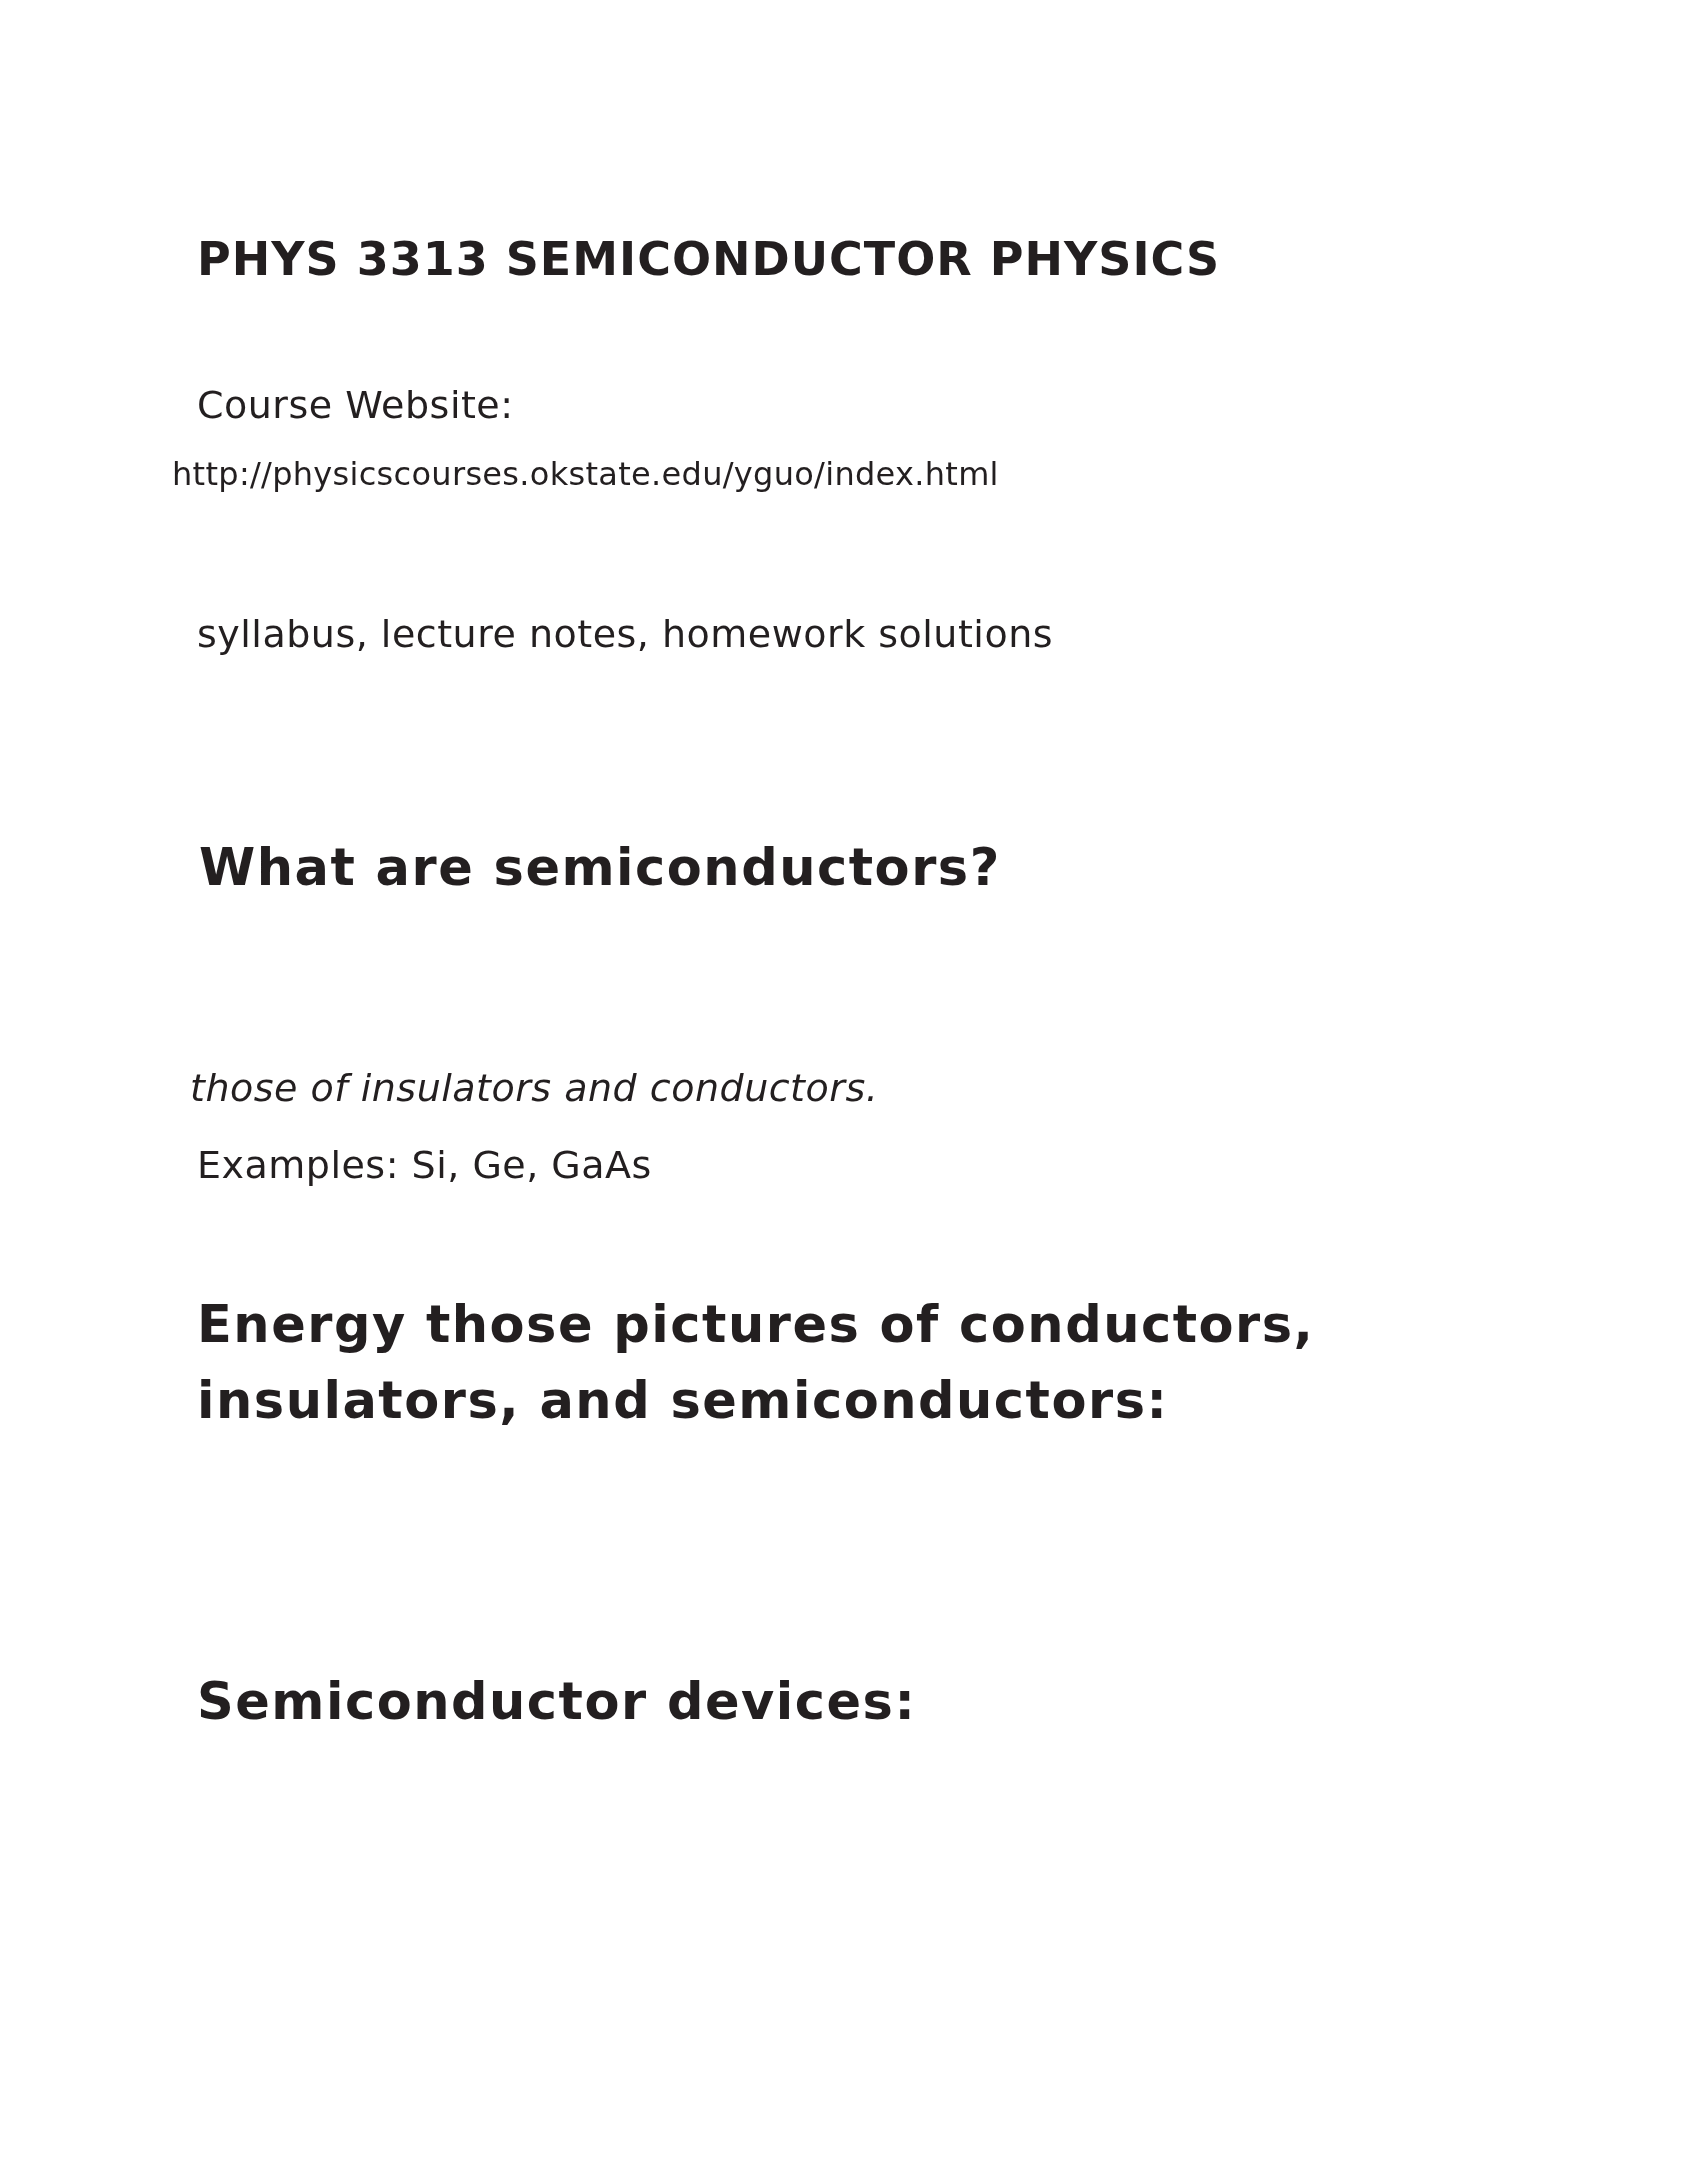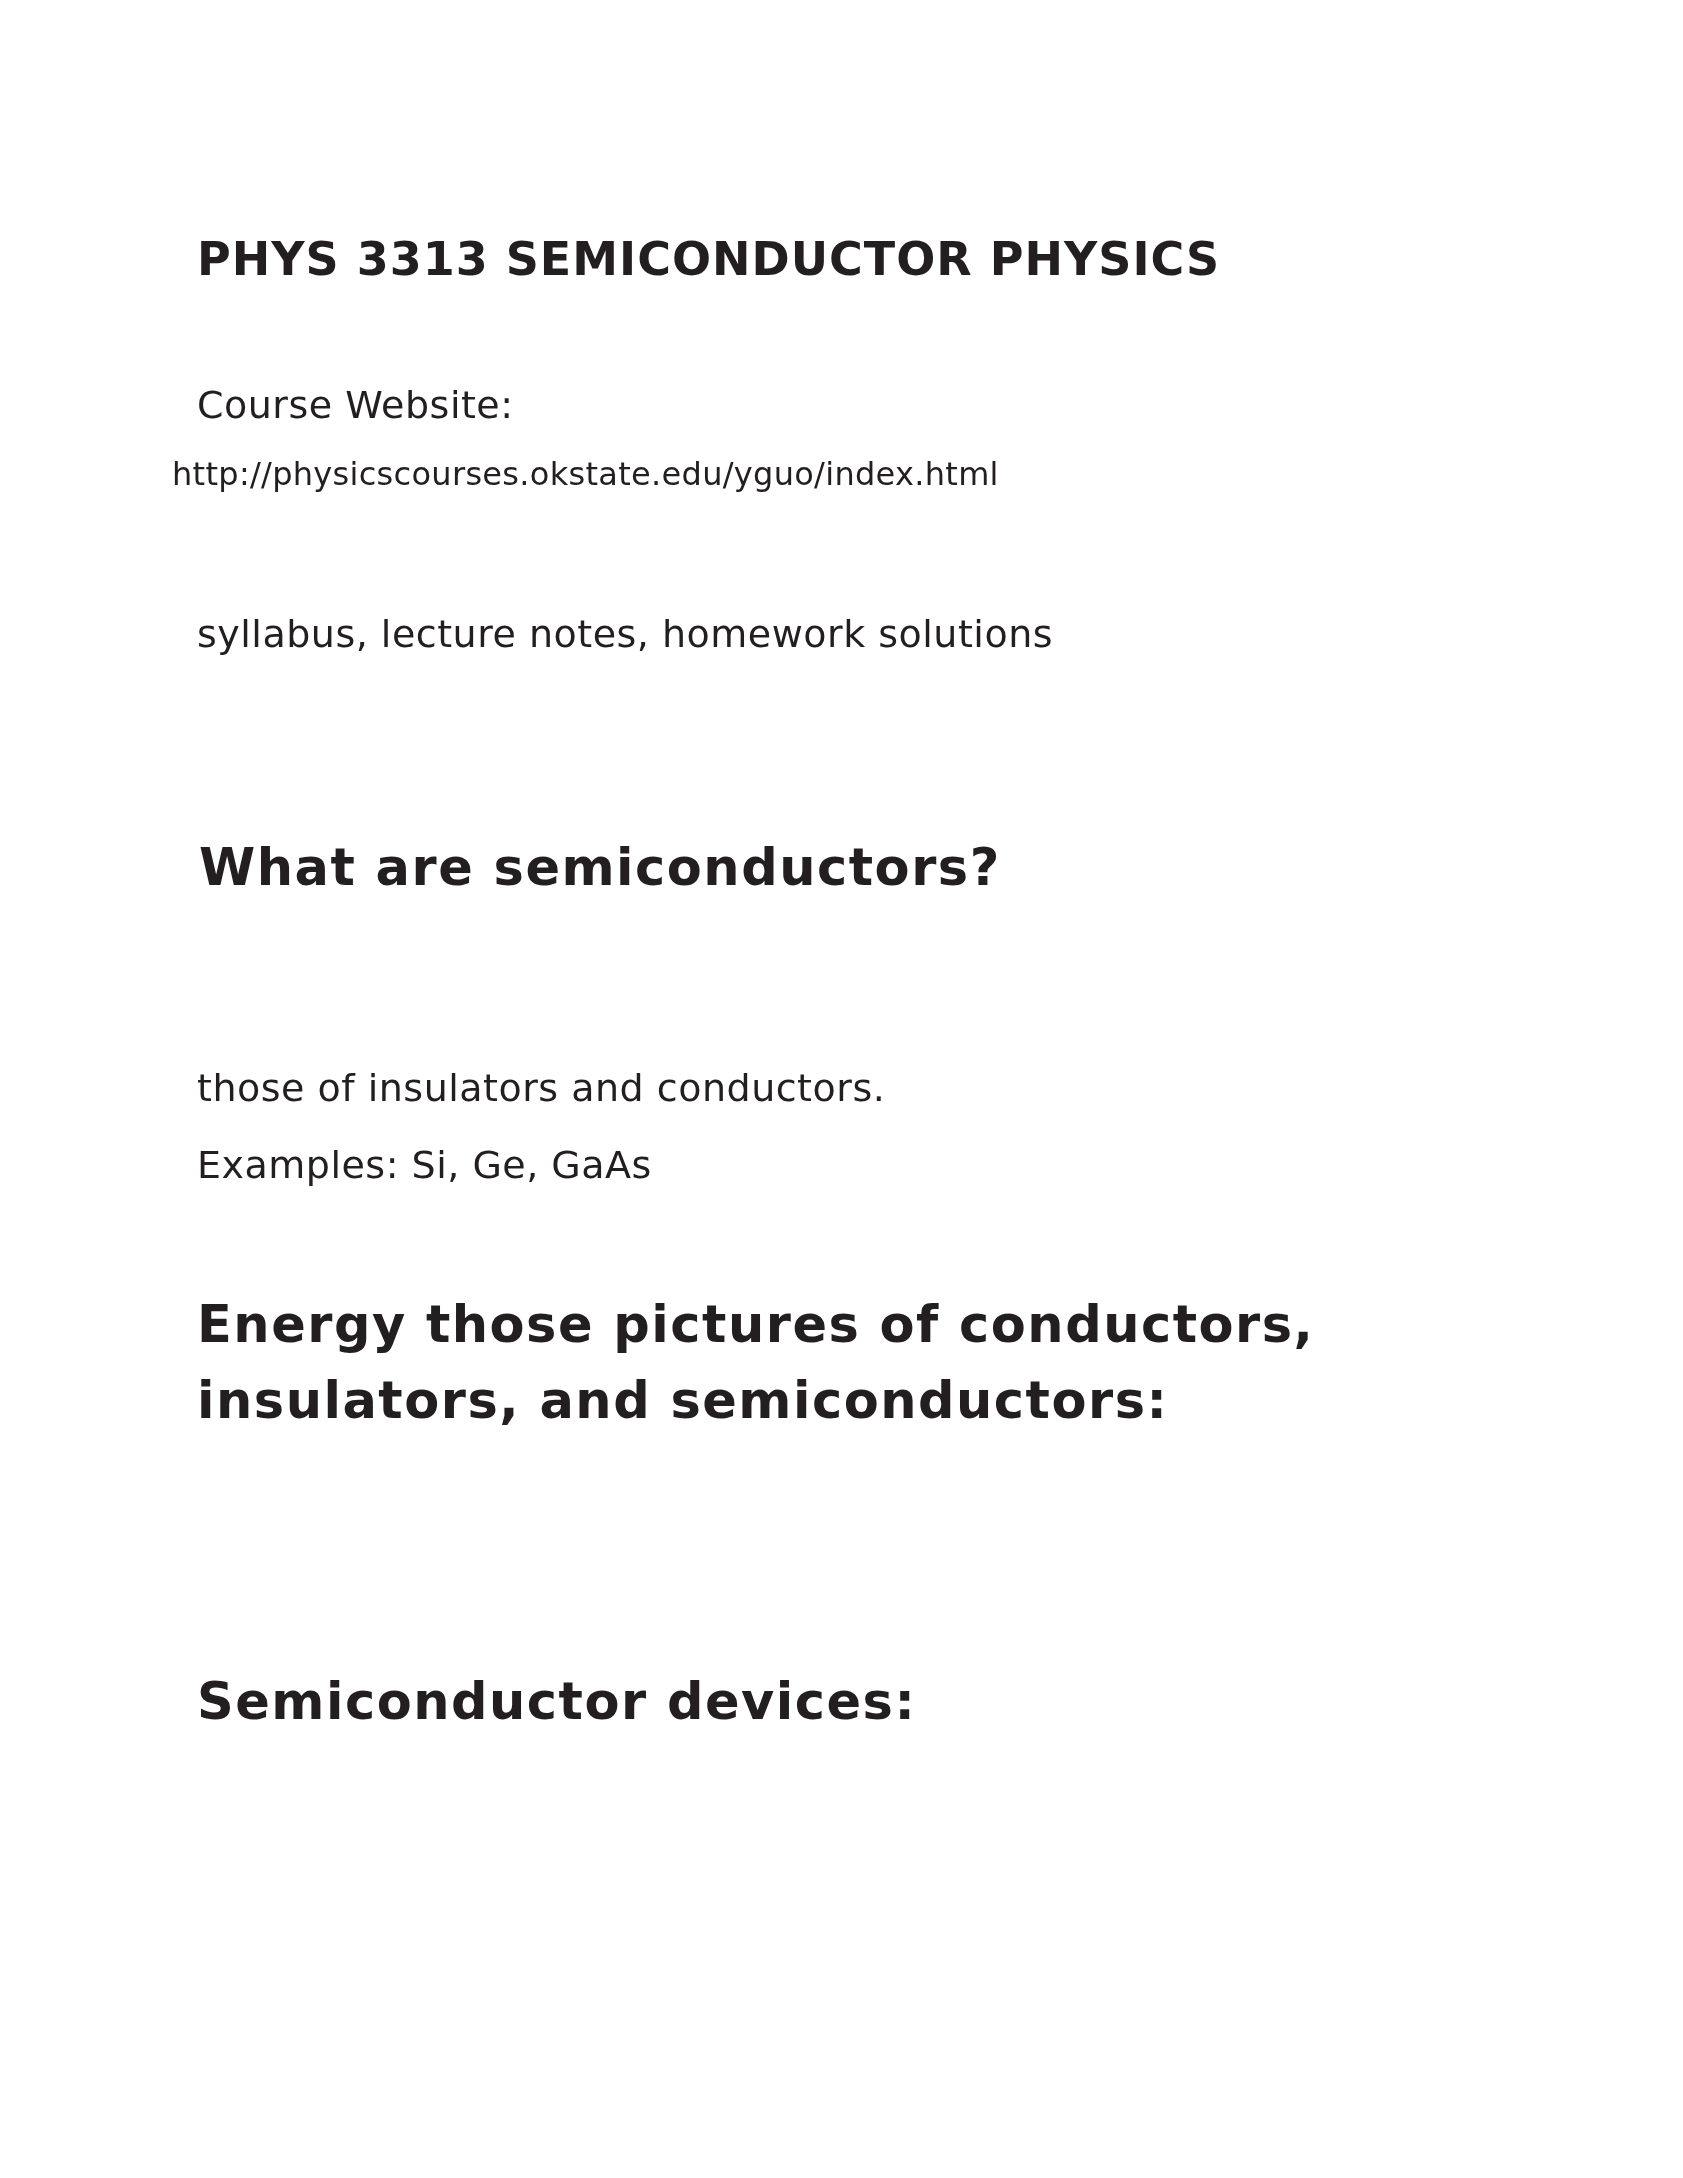--- a/index.html
+++ b/index.html
@@ -26,21 +26,21 @@
   <div class="line title" style="left:197px; top:216px;">PHYS 3313 SEMICONDUCTOR PHYSICS</div>
 
   <div class="line" style="left:197px; top:366px;">Course Website:</div>
 
   <div class="line url" style="left:172px; top:438px;">http://physicscourses.okstate.edu/yguo/index.html</div>
 
   <div class="line" style="left:197px; top:595px;">syllabus, lecture notes, homework solutions</div>
 
   <div class="line heading" style="left:199px; top:822px;">What are semiconductors?</div>
 
-  <div class="line" style="left:197px; top:1049px;">those of insulators and conductors.</div>
+  <div class="line" style="left:190px; top:1049px;font-style:italic;">those of insulators and conductors.</div>
   <div class="line" style="left:197px; top:1126px;">Examples: Si, Ge, GaAs</div>
 
   <div class="line heading" style="left:197px; top:1279px;">Energy those pictures of conductors,</div>
   <div class="line heading" style="left:197px; top:1355px;">insulators, and semiconductors:</div>
 
   <div class="line heading" style="left:197px; top:1656px;">Semiconductor devices:</div>
 
 </div>
 
 

